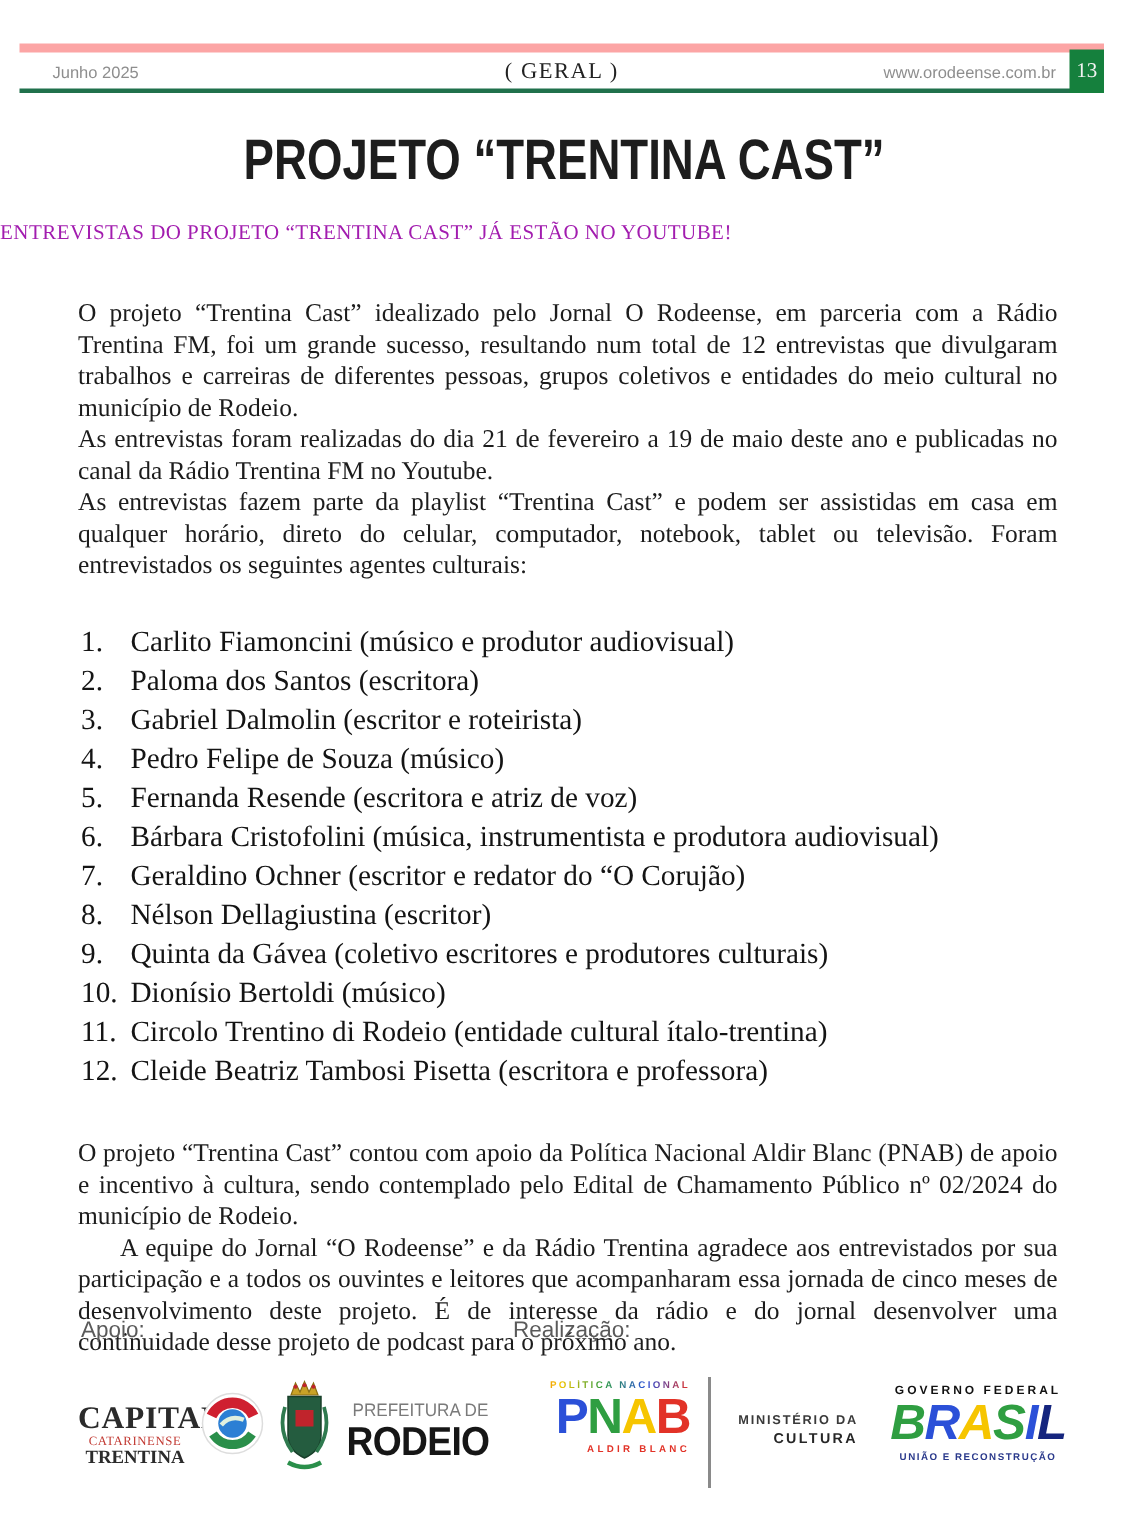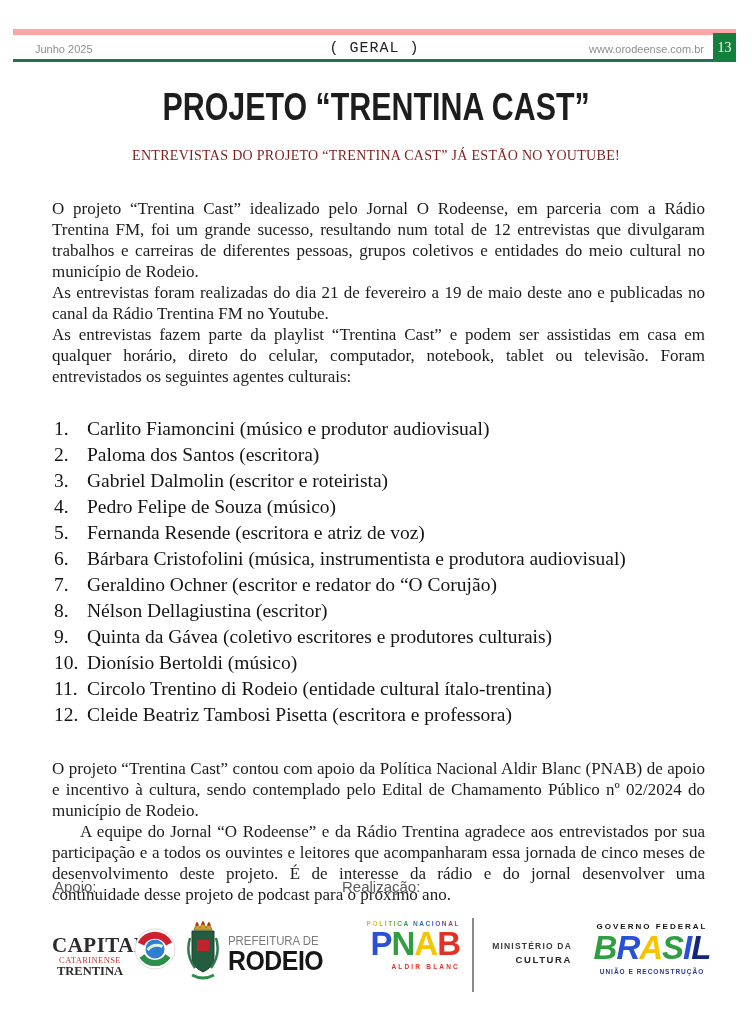--- a/index.html
+++ b/index.html
@@ -14,42 +14,42 @@
     position:absolute; top:29px; left:13px; right:16px; height:33px;
     border-top:6px solid #fca5a5; border-bottom:3px solid #20714c;
     box-sizing:border-box;
   }
   .hdr-date {
     position:absolute; left:22px; top:8px;
     font-family:"Liberation Sans", sans-serif; font-size:11px; color:#8e8e8e;
   }
   .hdr-section {
     position:absolute; left:50%; transform:translateX(-50%); top:5px;
-    font-family:Liberation Mono, monospace; font-size:15px; letter-spacing:1px; color:#222;
+    font-family:Liberation Serif, serif; font-size:15px; letter-spacing:1px; color:#222;
   }
   .hdr-site {
     position:absolute; right:32px; top:8px;
     font-family:"Liberation Sans", sans-serif; font-size:11px; color:#8e8e8e;
   }
   .hdr-pagebox {
     position:absolute; right:0; top:-2px; bottom:-3px; width:23px;
     background:#15803d; color:#f3f3f3; display:flex; align-items:center; justify-content:center;
     font-family:"Liberation Serif", serif; font-size:14px;
   }
 
   
   .title-wrap { position:absolute; top:86px; left:0; right:0; text-align:center; }
   .title {
     display:inline-block; font-family:"Liberation Sans", sans-serif;
     font-weight:900; font-size:38px; color:#1d1d1d; letter-spacing:0px;
     transform:scaleX(0.80); transform-origin:center; white-space:nowrap;
   }
   .subtitle {
-    position:absolute; top:148px; left:0; right:0; text-align:center;
-    font-family:"Liberation Serif", serif; font-size:14px; letter-spacing:0.3px; color:#7f1d1d;
+    position:absolute; top:148px; left:0; right:0; text-align:left;
+    font-family:"Liberation Serif", serif; font-size:14px; letter-spacing:0.3px; color:#a21caf;
   }
   .body-col { position:absolute; top:198px; left:52px; width:653px; }
   .body-col p {
     margin:0; font-size:17px; line-height:21px; text-align:justify; color:#1c1c1c;
   }
   .guest-list { margin:29px 0 0 2px; }
   .guest-row { display:flex; font-size:19.5px; line-height:26px; color:#141414; }
   .guest-num { width:33px; flex:none; }
   .guest-name { flex:1; }
   .closing { margin-top:30px; }
@@ -72,21 +72,21 @@
   .cap-l1 { font-size:21px; font-weight:800; letter-spacing:0.5px; color:#2b2b2b; }
   .cap-l2 { font-size:8.5px; color:#c23b34; letter-spacing:0.4px; }
   .cap-l3 { font-size:12.5px; font-weight:800; color:#2b2b2b; }
 
   .logo-badge { position:absolute; left:82px; top:12px; width:42px; height:42px; }
 
   .logo-coat { position:absolute; left:132px; top:2px; width:38px; height:66px; }
 
   .logo-prefeitura {
     position:absolute; left:176px; top:16px; width:110px;
-    font-family:"Liberation Sans", sans-serif; line-height:1.0; text-align:left;
+    font-family:"Liberation Sans", sans-serif; line-height:1.0; text-align:center;
   }
   .pref-l1 { font-size:12px; color:#7a7a7a; display:inline-block; transform:scaleX(0.95); transform-origin:left; }
   .pref-l2 { font-size:27px; font-weight:900; color:#161616; letter-spacing:-0.5px; display:inline-block; transform:scaleX(0.92); transform-origin:left; }
 
   .logo-pnab {
     position:absolute; left:292px; top:4px; width:116px; text-align:right;
     font-family:"Liberation Sans", sans-serif;
   }
   .pnab-top {
     font-size:6.5px; font-weight:700; letter-spacing:1.6px;

